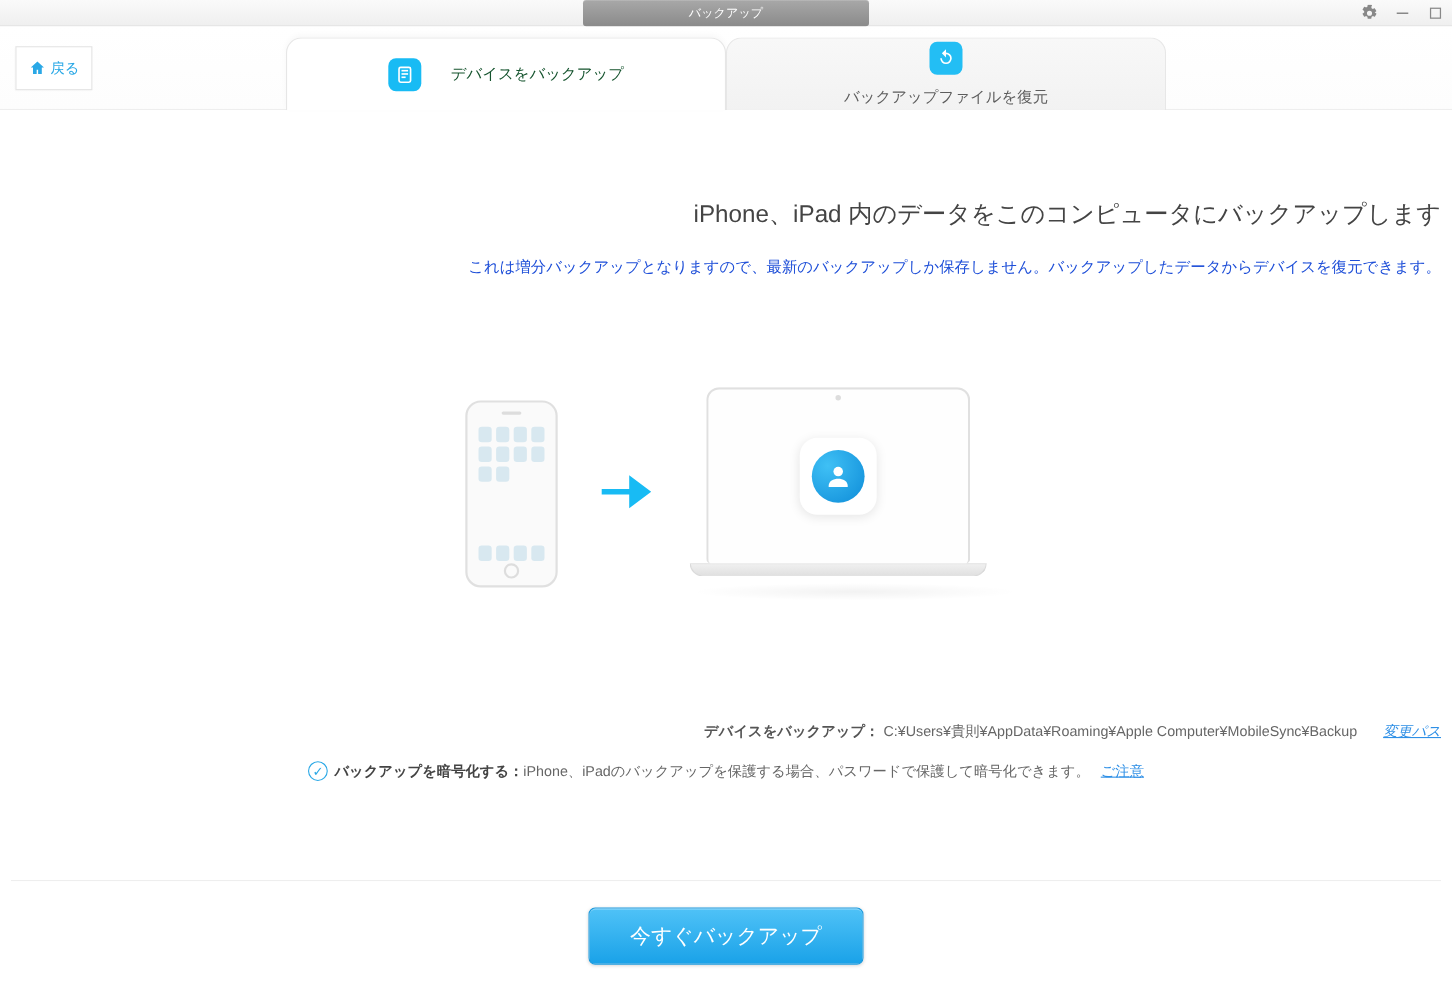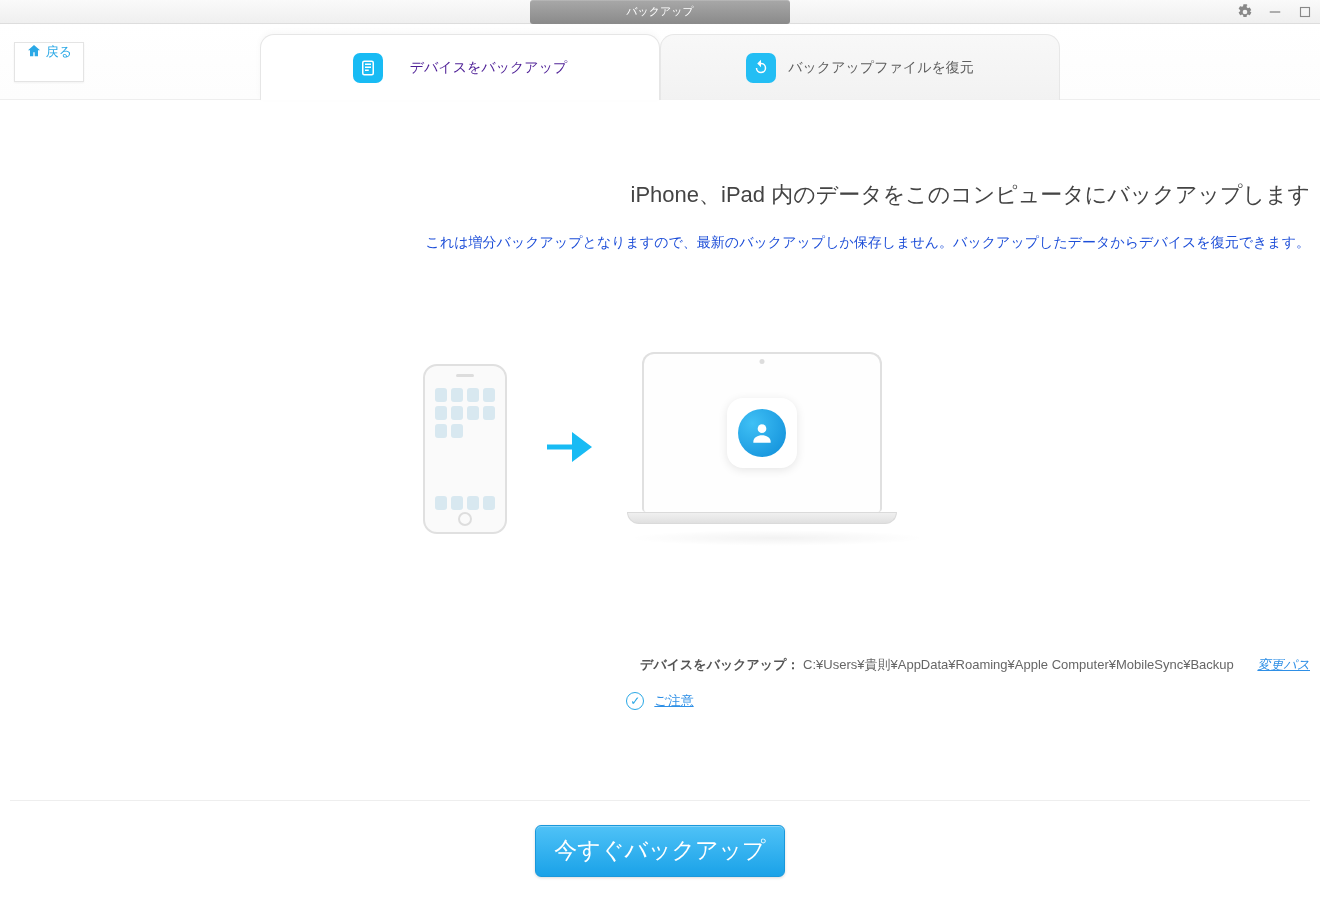--- a/index.html
+++ b/index.html
@@ -66,20 +66,21 @@
     }
     .back-tab {
       position: absolute;
       left: 14px;
       top: 18px;
       width: 70px;
       height: 40px;
       border: 1px solid #e4e4e4;
       border-radius: 0;
       display: flex;
+      align-items: center;
       justify-content: center;
       gap: 4px;
       font-size: 13px;
       color: #2aa8e6;
       background: #fff;
       box-shadow: 0 1px 2px rgba(0,0,0,0.05);
       cursor: pointer;
     }
     .home-icon-sm {
       width: 16px; height: 16px;
@@ -106,30 +107,31 @@
       position: relative;
       cursor: pointer;
     }
     .tab.active {
       background: #fff;
       border: 1px solid #e6e6e6;
       border-bottom: none;
       border-top-left-radius: 14px;
       border-top-right-radius: 14px;
       box-shadow: 0 -2px 6px rgba(0,0,0,0.03);
-      color: #4c1d95;
+      color: #14532d;
       gap: 27px;
     }
     .tab.inactive {
       background: linear-gradient(#f8f8f8,#f2f2f2);
       border: 1px solid #e6e6e6;
       border-bottom: none;
       border-top-left-radius: 14px;
       border-top-right-radius: 14px;
       opacity: 0.95;
+      flex-direction: column;
     }
     .tab-icon {
       width: 30px;
       height: 30px;
       border-radius: 7px;
       background: #18bbf4;
       display: flex;
       align-items: center;
       justify-content: center;
     }
@@ -309,21 +311,21 @@
       align-items: center;
       justify-content: center;
     }
     .primary-btn {
       width: 250px;
       height: 52px;
       background: linear-gradient(180deg, #4fc2f7, #1aa2e8);
       border: 1px solid #1a98db;
       border-radius: 6px;
       color: #fff;
-      font-size: 23px;
+      font-size: 19px;
       display: flex;
       align-items: center;
       justify-content: center;
       box-shadow: inset 0 1px 0 rgba(255,255,255,0.3), 0 1px 3px rgba(0,0,0,0.15);
       cursor: pointer;
     }
   </style>
 </head>
 <body>
 
@@ -439,20 +441,23 @@
     </div>
 
     <div class="path-row">
       <span class="path-label">デバイスをバックアップ：</span>
       <span>C:¥Users¥貴則¥AppData¥Roaming¥Apple Computer¥MobileSync¥Backup</span>
       <span class="path-link">変更パス</span>
     </div>
 
     <div class="encrypt-row">
       <span class="checkbox-ci">✓</span>
+      <span>
+        <span class="encrypt-bold">バックアップを暗号化する：</span><span>iPhone、iPadのバックアップを保護する場合、パスワードで保護して暗号化できます。</span>
+      </span>
       <span class="encrypt-link">ご注意</span>
     </div>
   </div>
 
   <div class="footer">
     <div class="primary-btn">今すぐバックアップ</div>
   </div>
 
 </div>
 

